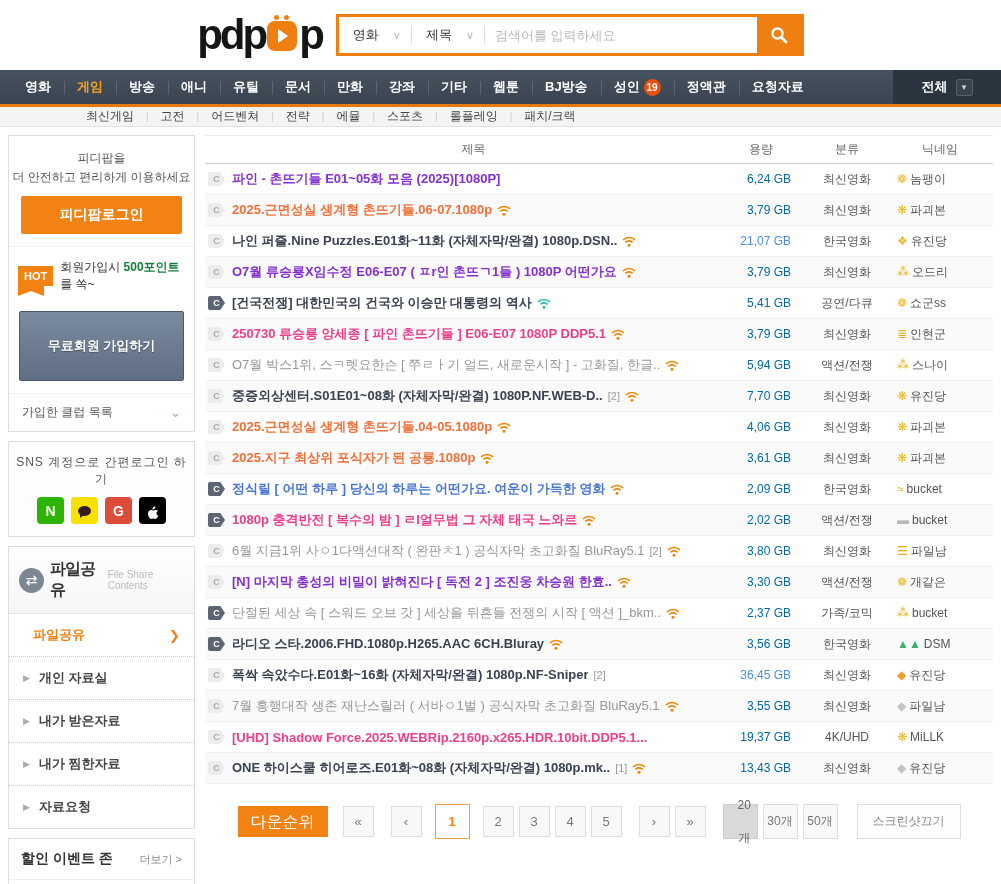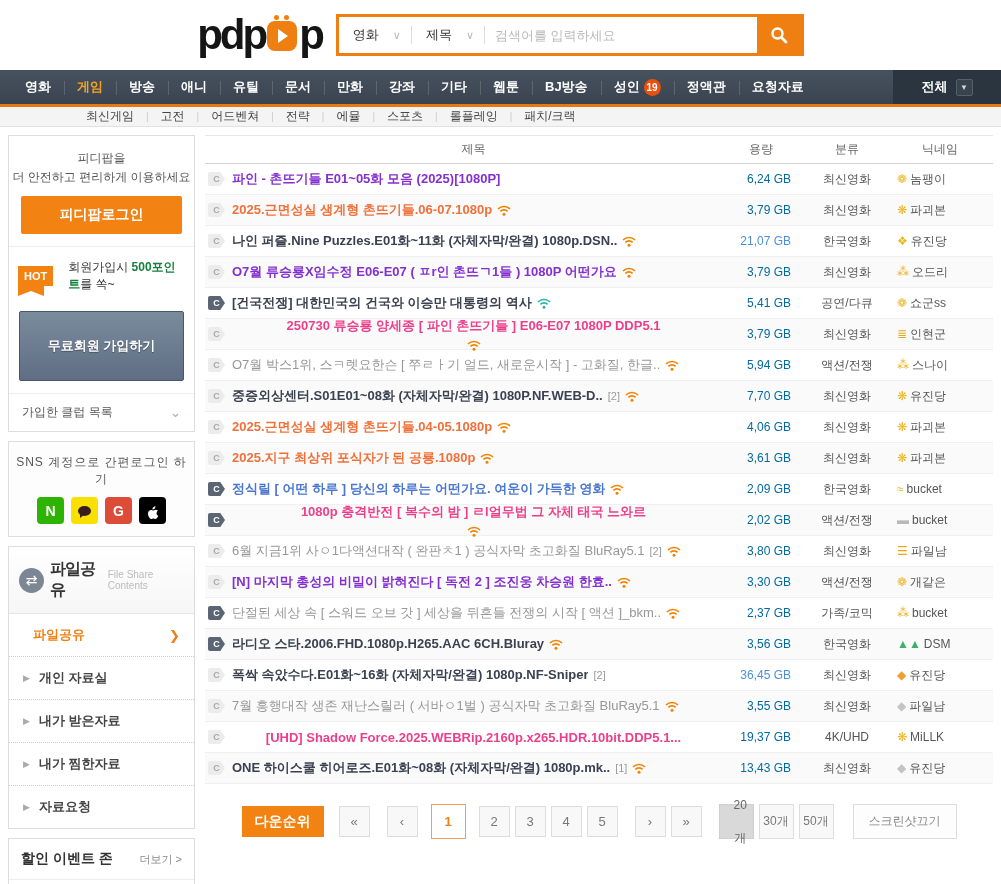--- a/index.html
+++ b/index.html
@@ -38,21 +38,21 @@
   
   .wrap { display:flex; align-items:flex-start; padding:8px; gap:10px; }
   .sidebar { width:187px; flex:none; }
   .main { flex:1; min-width:0; }
 
   .sbox { border:1px solid #ddd; background:#fff; margin-bottom:9px; }
 
   
   .login-msg { text-align:center; font-size:12px; color:#555; line-height:1.55; padding-top:13px; }
   .btn-login { display:block; margin:10px 12px 0; background:#f28211; color:#fff; text-align:center; font-size:14px; font-weight:bold; padding:10px 0; border-radius:2px; cursor:pointer; }
-  .hot-row { display:flex; align-items:center; gap:15px; padding:12px 9px 10px; border-top:1px solid #eee; margin-top:12px; font-size:12px; color:#333; }
+  .hot-row { display:flex; align-items:center; gap:7px; padding:12px 9px 10px; border-top:1px solid #eee; margin-top:12px; font-size:12px; color:#333; }
   .hot-badge { position:relative; background:#f28211; color:#fff; font-weight:bold; font-size:11px; padding:4px 6px; }
   .hot-badge::after { content:""; position:absolute; left:0; top:100%; border-top:5px solid #f28211; border-left:13px solid #f28211; border-right:13px solid #f28211; border-bottom:5px solid transparent; width:0; }
   .hot-hl { color:#15803d; font-weight:bold; }
   .btn-join { display:block; margin:8px 10px 0; background:linear-gradient(#7b8b9e,#5f6e82); border:1px solid #48576a; color:#fff; text-align:center; font-size:13px; font-weight:bold; padding:25px 0; border-radius:2px; cursor:pointer; text-shadow:0 1px 1px rgba(0,0,0,.35); }
   .club-row { display:flex; justify-content:space-between; align-items:center; margin-top:12px; border-top:1px solid #eee; padding:10px 13px; font-size:12px; color:#555; cursor:pointer; }
   .club-row .chev { color:#9fb6c8; font-size:13px; font-weight:bold; }
 
   
   .sns { text-align:center; padding:12px 6px 12px; background:#fdfdfd; }
   .sns-txt { font-size:12px; color:#555; letter-spacing:1px; }
@@ -91,32 +91,32 @@
   .c-size { width:92px; flex:none; text-align:center; }
   .c-cat { width:80px; flex:none; text-align:center; }
   .c-nick { width:106px; flex:none; text-align:center; }
 
   .trow { display:flex; align-items:center; height:31px; border-bottom:1px solid #f0f0f0; }
   .trow:nth-child(even) { background:#fafafa; }
   .trow .c-title { display:flex; align-items:center; gap:5px; text-align:left; font-size:13px; font-weight:bold; white-space:nowrap; overflow:hidden; cursor:pointer; }
   .tag { width:17px; height:14px; flex:none; margin-left:3px; background:#ececec; color:#a9a9a9; font-size:9px; font-weight:bold; display:flex; align-items:center; justify-content:center; clip-path:polygon(0 0,72% 0,100% 50%,72% 100%,0 100%); border-radius:2px; }
   .tag.dark { background:#5b6573; color:#fff; }
   .t-purple { color:#8430cf; } .t-orange { color:#f0703a; } .t-dark { color:#3a4150; }
-  .t-pink { color:#ec3f8b;flex-direction:column; } .t-blue { color:#4a76d0; } .t-gray { color:#979797; font-weight:normal !important; }
+  .t-pink { color:#ec3f8b; } .t-blue { color:#4a76d0; } .t-gray { color:#979797; font-weight:normal !important; }
   .tbadge { color:#999; font-size:11px; font-weight:normal; flex:none; }
   .wifi { flex:none; display:inline-flex; }
   .trow .c-size { font-size:12px; color:#0369a1; text-align:right; padding-right:16px; }
   .trow .c-size.blue { color:#4a90d9; }
   .trow .c-cat { font-size:12px; color:#555; }
   .trow .c-nick { font-size:12px; color:#555; text-align:left; padding-left:10px; white-space:nowrap; overflow:hidden; display:flex; align-items:center; gap:3px; }
   .nick-ic { font-size:12px; flex:none; }
 
   
   .pager { display:flex; align-items:center; justify-content:center; gap:5px; margin:20px 0 14px; }
-  .pg-down { background:#f28211; color:#fff; font-size:14px; font-weight:bold; height:31px; line-height:31px; padding:0 13px; cursor:pointer; margin-right:10px; }
+  .pg-down { background:#f28211; color:#fff; font-size:16px; font-weight:normal; height:31px; line-height:31px; padding:0 13px; cursor:pointer; margin-right:10px; }
   .pg-btn { width:31px; height:31px; line-height:29px; text-align:center; border:1px solid #ddd; background:#f8f8f8; color:#777; font-size:13px; cursor:pointer; }
   .pg-num.active { width:35px; height:35px; line-height:33px; background:#fff; border:1px solid #f0a04c; color:#f07f12; font-weight:bold; margin:0 8px; }
   .gap-l { margin-left:12px; } .gap-r { margin-right:12px; }
   .pg-size { width:35px; height:35px; line-height:33px; font-size:12px; }
   .pg-size.sel { background:#d9d9d9; border-color:#cfcfcf; color:#666; }
   .pg-shot { height:35px; line-height:33px; border:1px solid #ddd; background:#fdfdfd; color:#888; font-size:12px; padding:0 15px; margin-left:14px; cursor:pointer; }
 </style>
 </head>
 <body>
 

